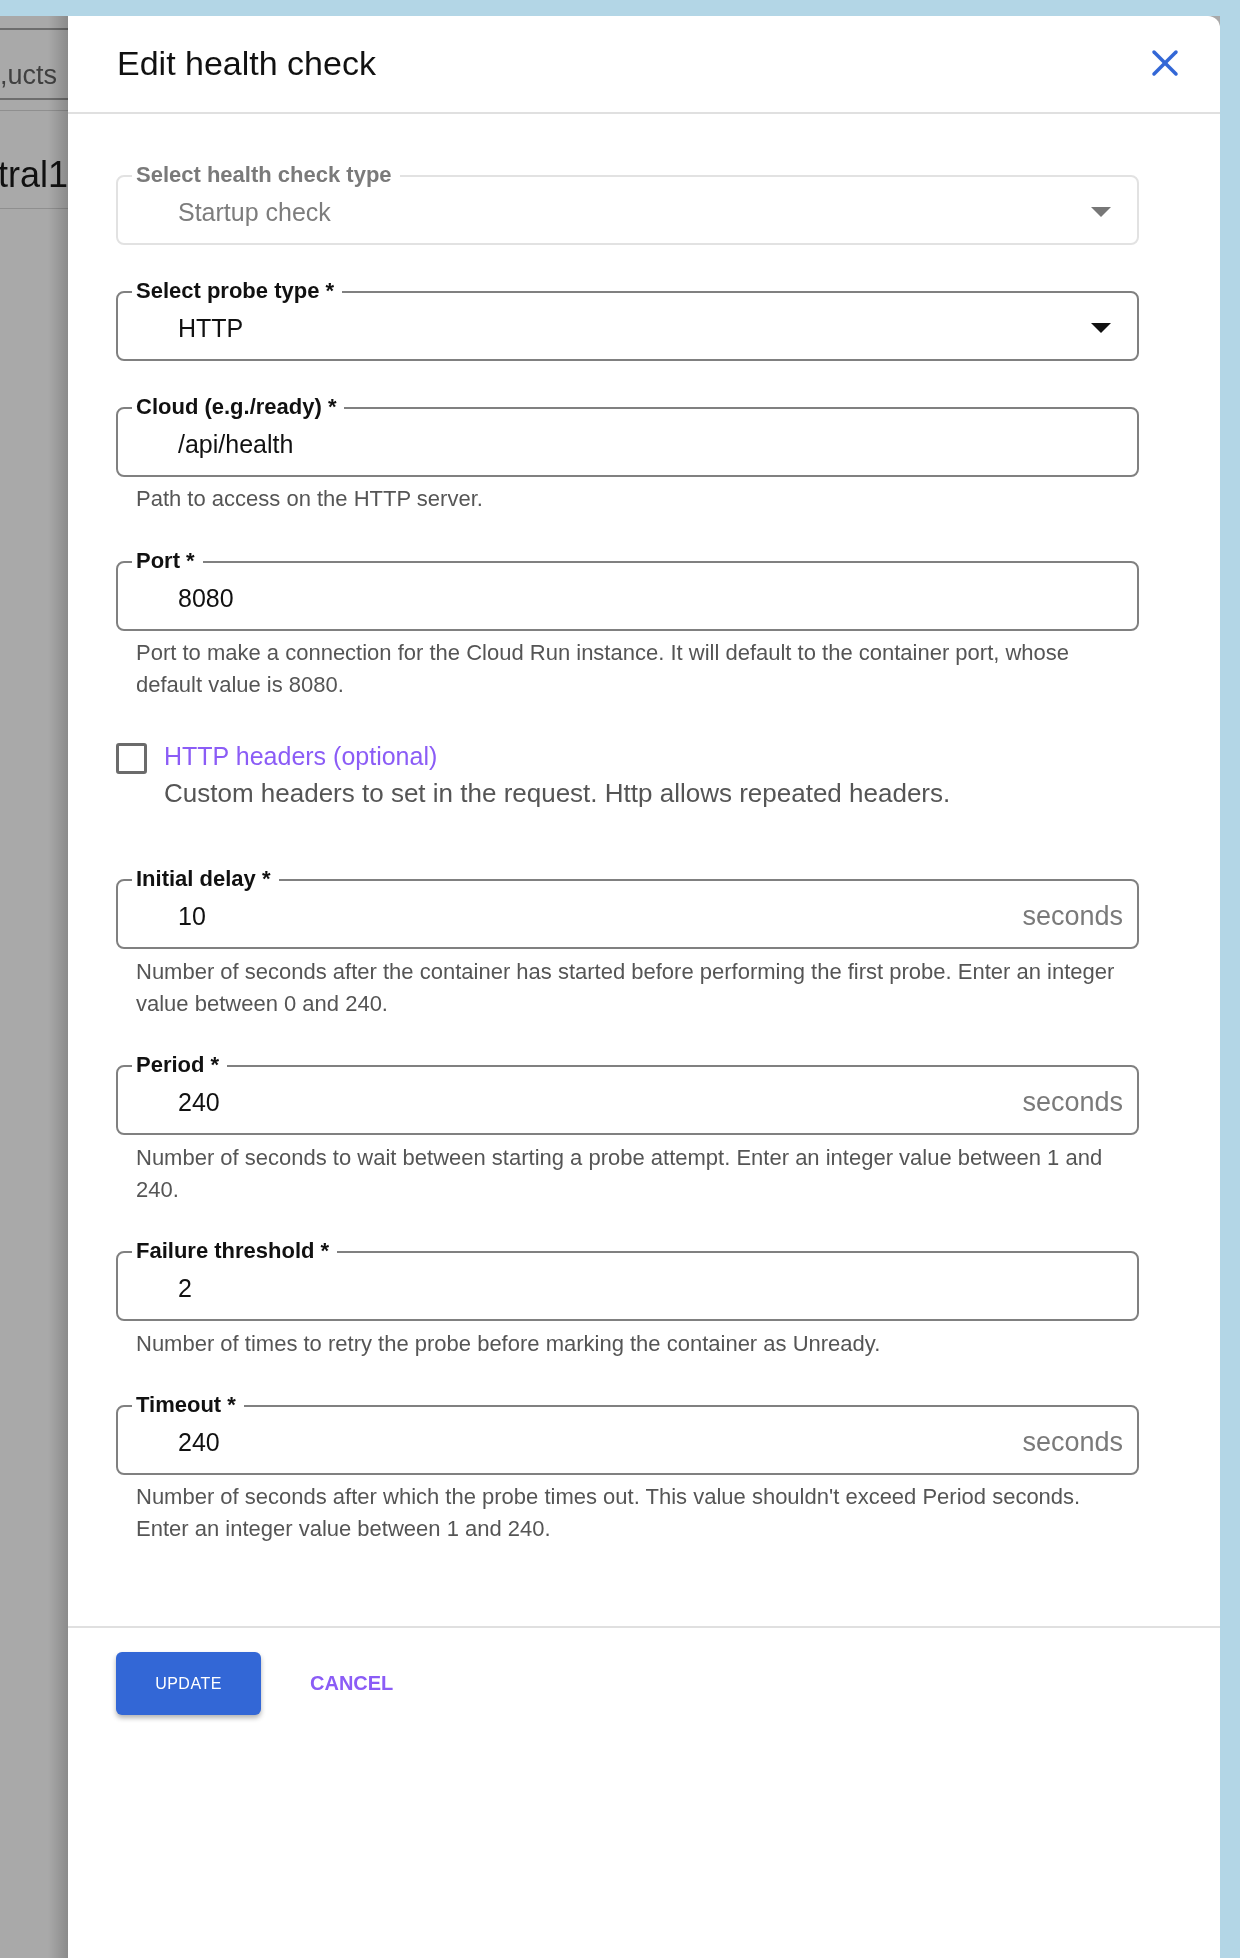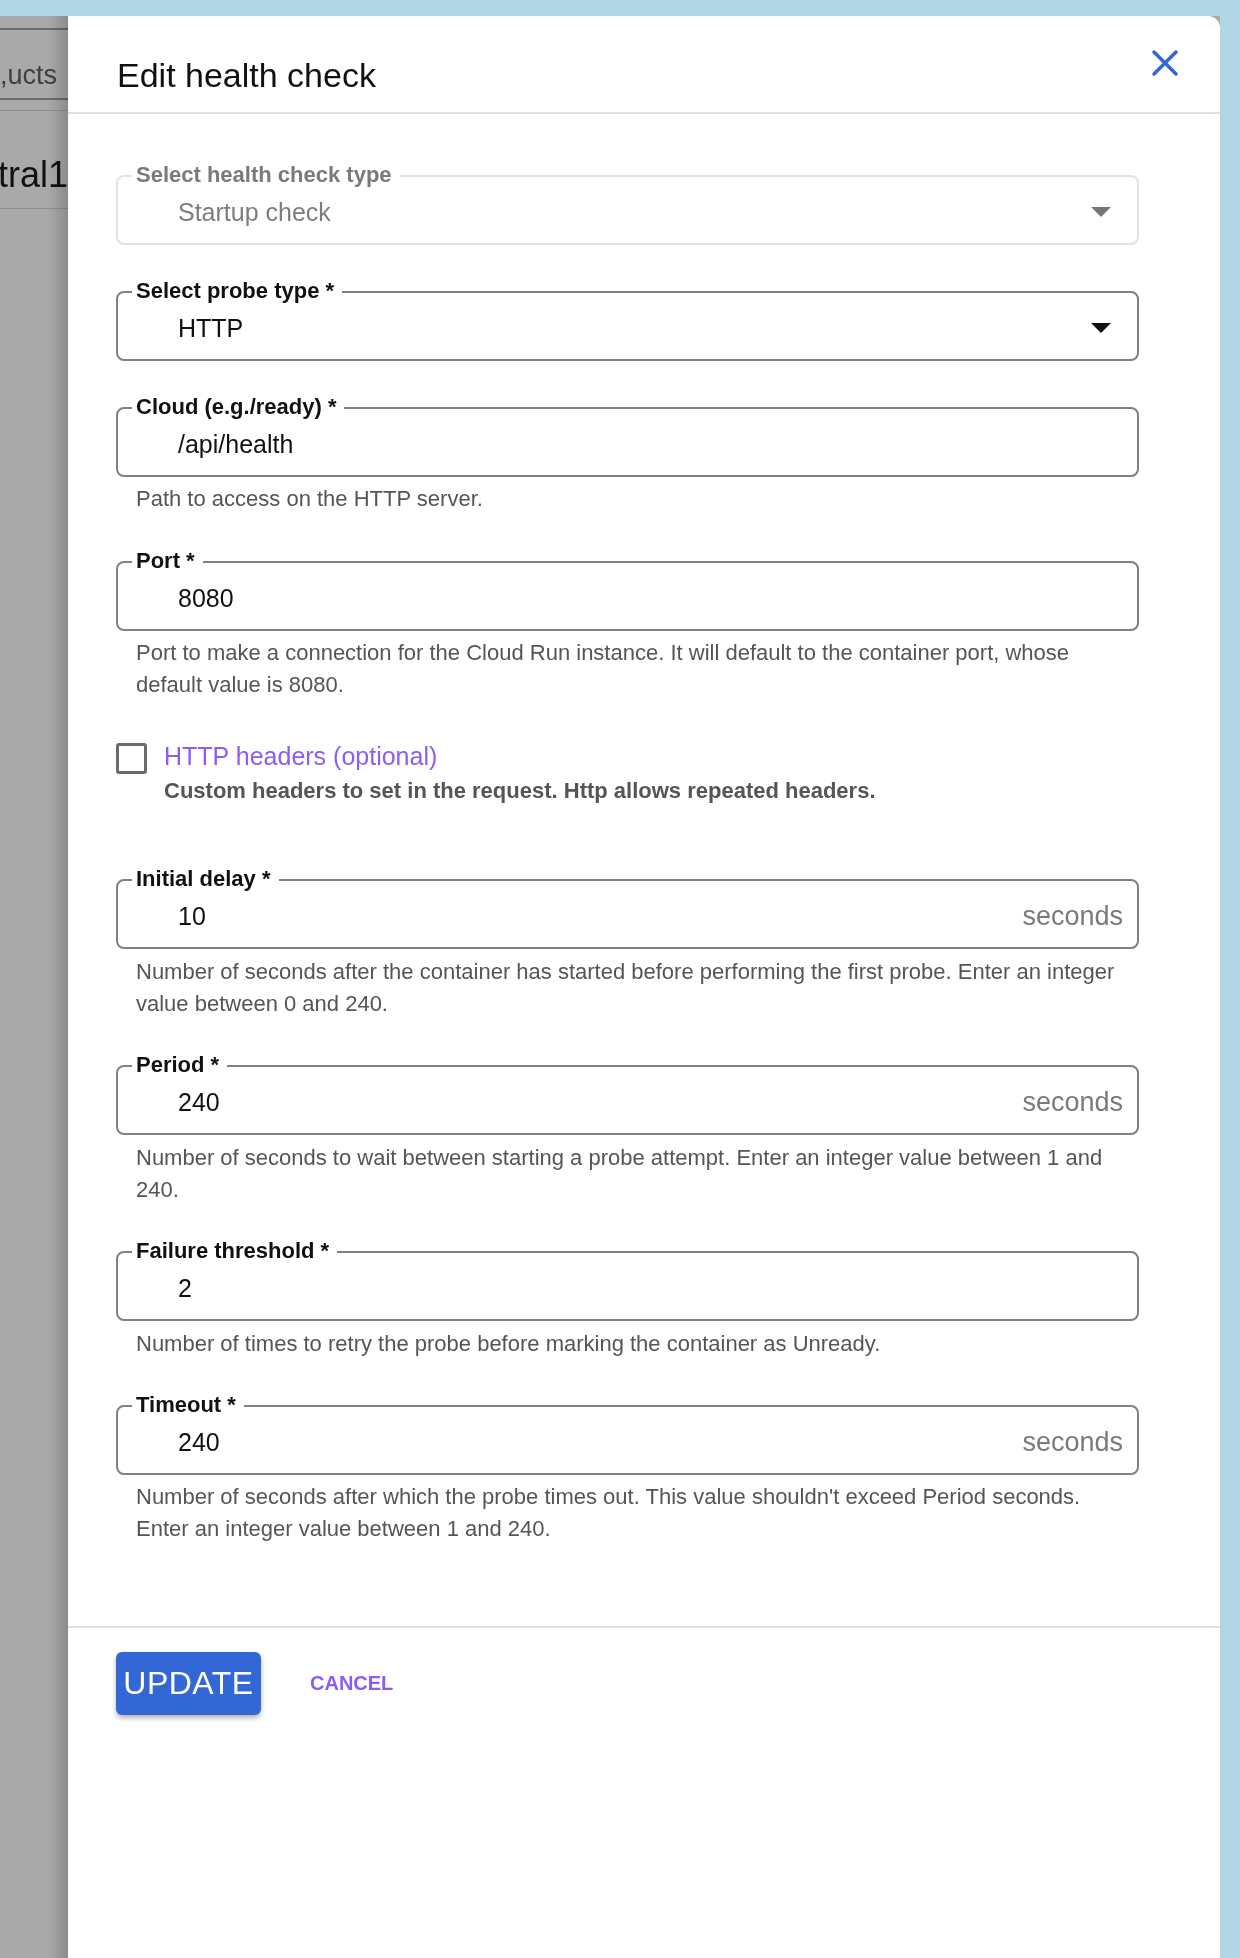--- a/index.html
+++ b/index.html
@@ -19,21 +19,21 @@
   .bg-region { top: 138px; font-size: 36px; color: #111; }
   .bg-shadow { position: absolute; left: 48px; top: 16px; width: 20px; height: 1942px;
     background: linear-gradient(to right, rgba(0,0,0,0), rgba(0,0,0,0.18)); }
   .right-strip { position: absolute; left: 1220px; top: 0; width: 20px; height: 1958px; background: #b3d6e6; }
 
   .dialog {
     position: absolute; left: 68px; top: 16px; width: 1152px; height: 1942px;
     background: #fff; border-top-right-radius: 12px;
   }
   .title {
-    position: absolute; left: 49px; top: 28px; font-size: 34px; color: #111; margin-top: 12px;
+    position: absolute; left: 49px; top: 28px; font-size: 34px; color: #111;
   }
   .close {
     position: absolute; left: 1078px; top: 28px; width: 38px; height: 38px; cursor: pointer;
   }
   .hdr-divider { position: absolute; left: 0; top: 96px; width: 1152px; height: 2px; background: #e0e0e0; }
   .ftr-divider { position: absolute; left: 0; top: 1610px; width: 1152px; height: 2px; background: #e0e0e0; }
 
   .field {
     position: absolute; left: 48px; width: 1023px; height: 70px;
     box-sizing: border-box; border: 2px solid #808080; border-radius: 8px;
@@ -59,26 +59,26 @@
   }
   .field.disabled .arrow { border-top-color: #777; }
   .helper {
     position: absolute; left: 68px; width: 1000px; font-size: 22px; color: #555; line-height: 32px;
   }
   .checkbox {
     position: absolute; left: 48px; top: 727px; width: 31px; height: 31px; box-sizing: border-box;
     border: 3px solid #6b6b6b; border-radius: 3px; cursor: pointer;
   }
   .cb-label { position: absolute; left: 96px; top: 726px; font-size: 25px; color: #8b5cf6; }
-  .cb-helper { position: absolute; left: 96px; top: 762px; font-size: 22px; color: #555; font-weight: bold; }
+  .cb-helper { position: absolute; left: 96px; top: 762px; font-size: 26px; color: #555; }
 
   .btn-update {
     position: absolute; left: 48px; top: 1636px; width: 145px; height: 63px;
     background: #3367d6; color: #fff; border: none; border-radius: 6px;
-    font-family: "Liberation Sans", sans-serif; font-size: 32px; letter-spacing: 0.5px;
+    font-family: "Liberation Sans", sans-serif; font-size: 16px; letter-spacing: 0.5px;
     box-shadow: 0 3px 5px rgba(0,0,0,0.3); cursor: pointer;
   }
   .btn-cancel {
     position: absolute; left: 226px; top: 1636px; height: 63px; padding: 0 16px;
     background: transparent; color: #8b5cf6; border: none; font-weight: bold;
     font-family: Liberation Sans, sans-serif; font-size: 20px; cursor: pointer;
   }
 </style>
 </head>
 <body>

